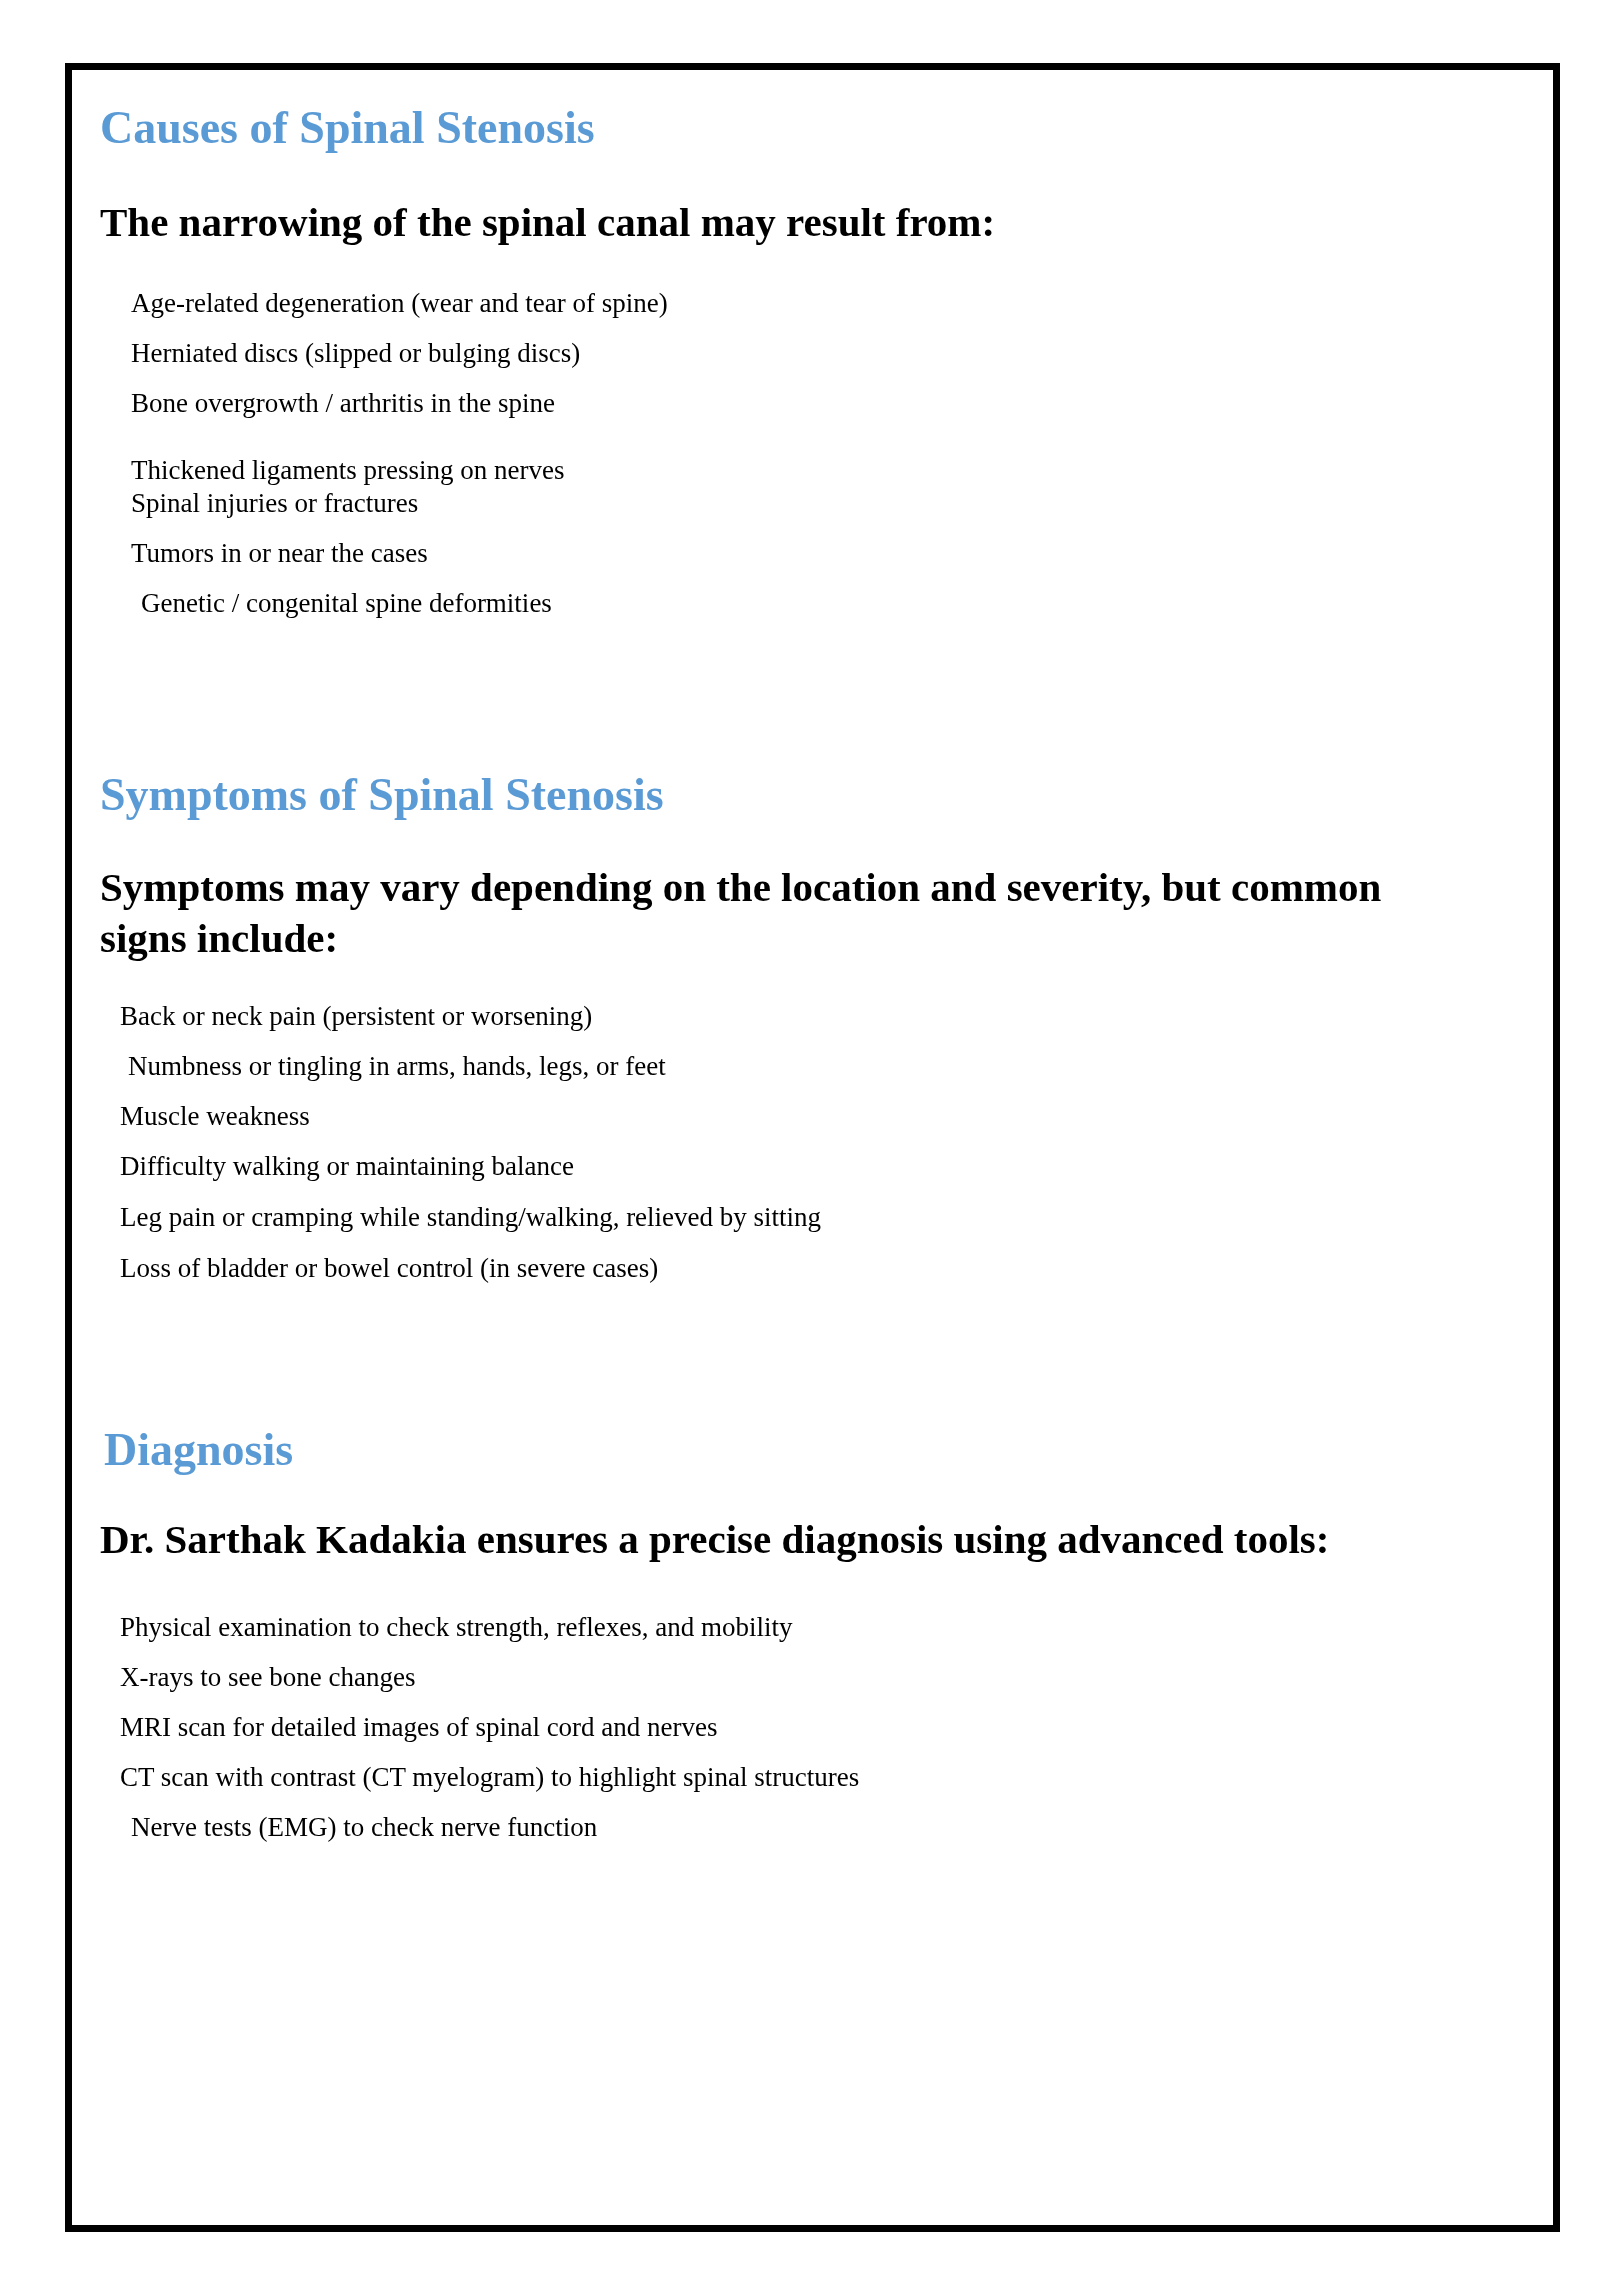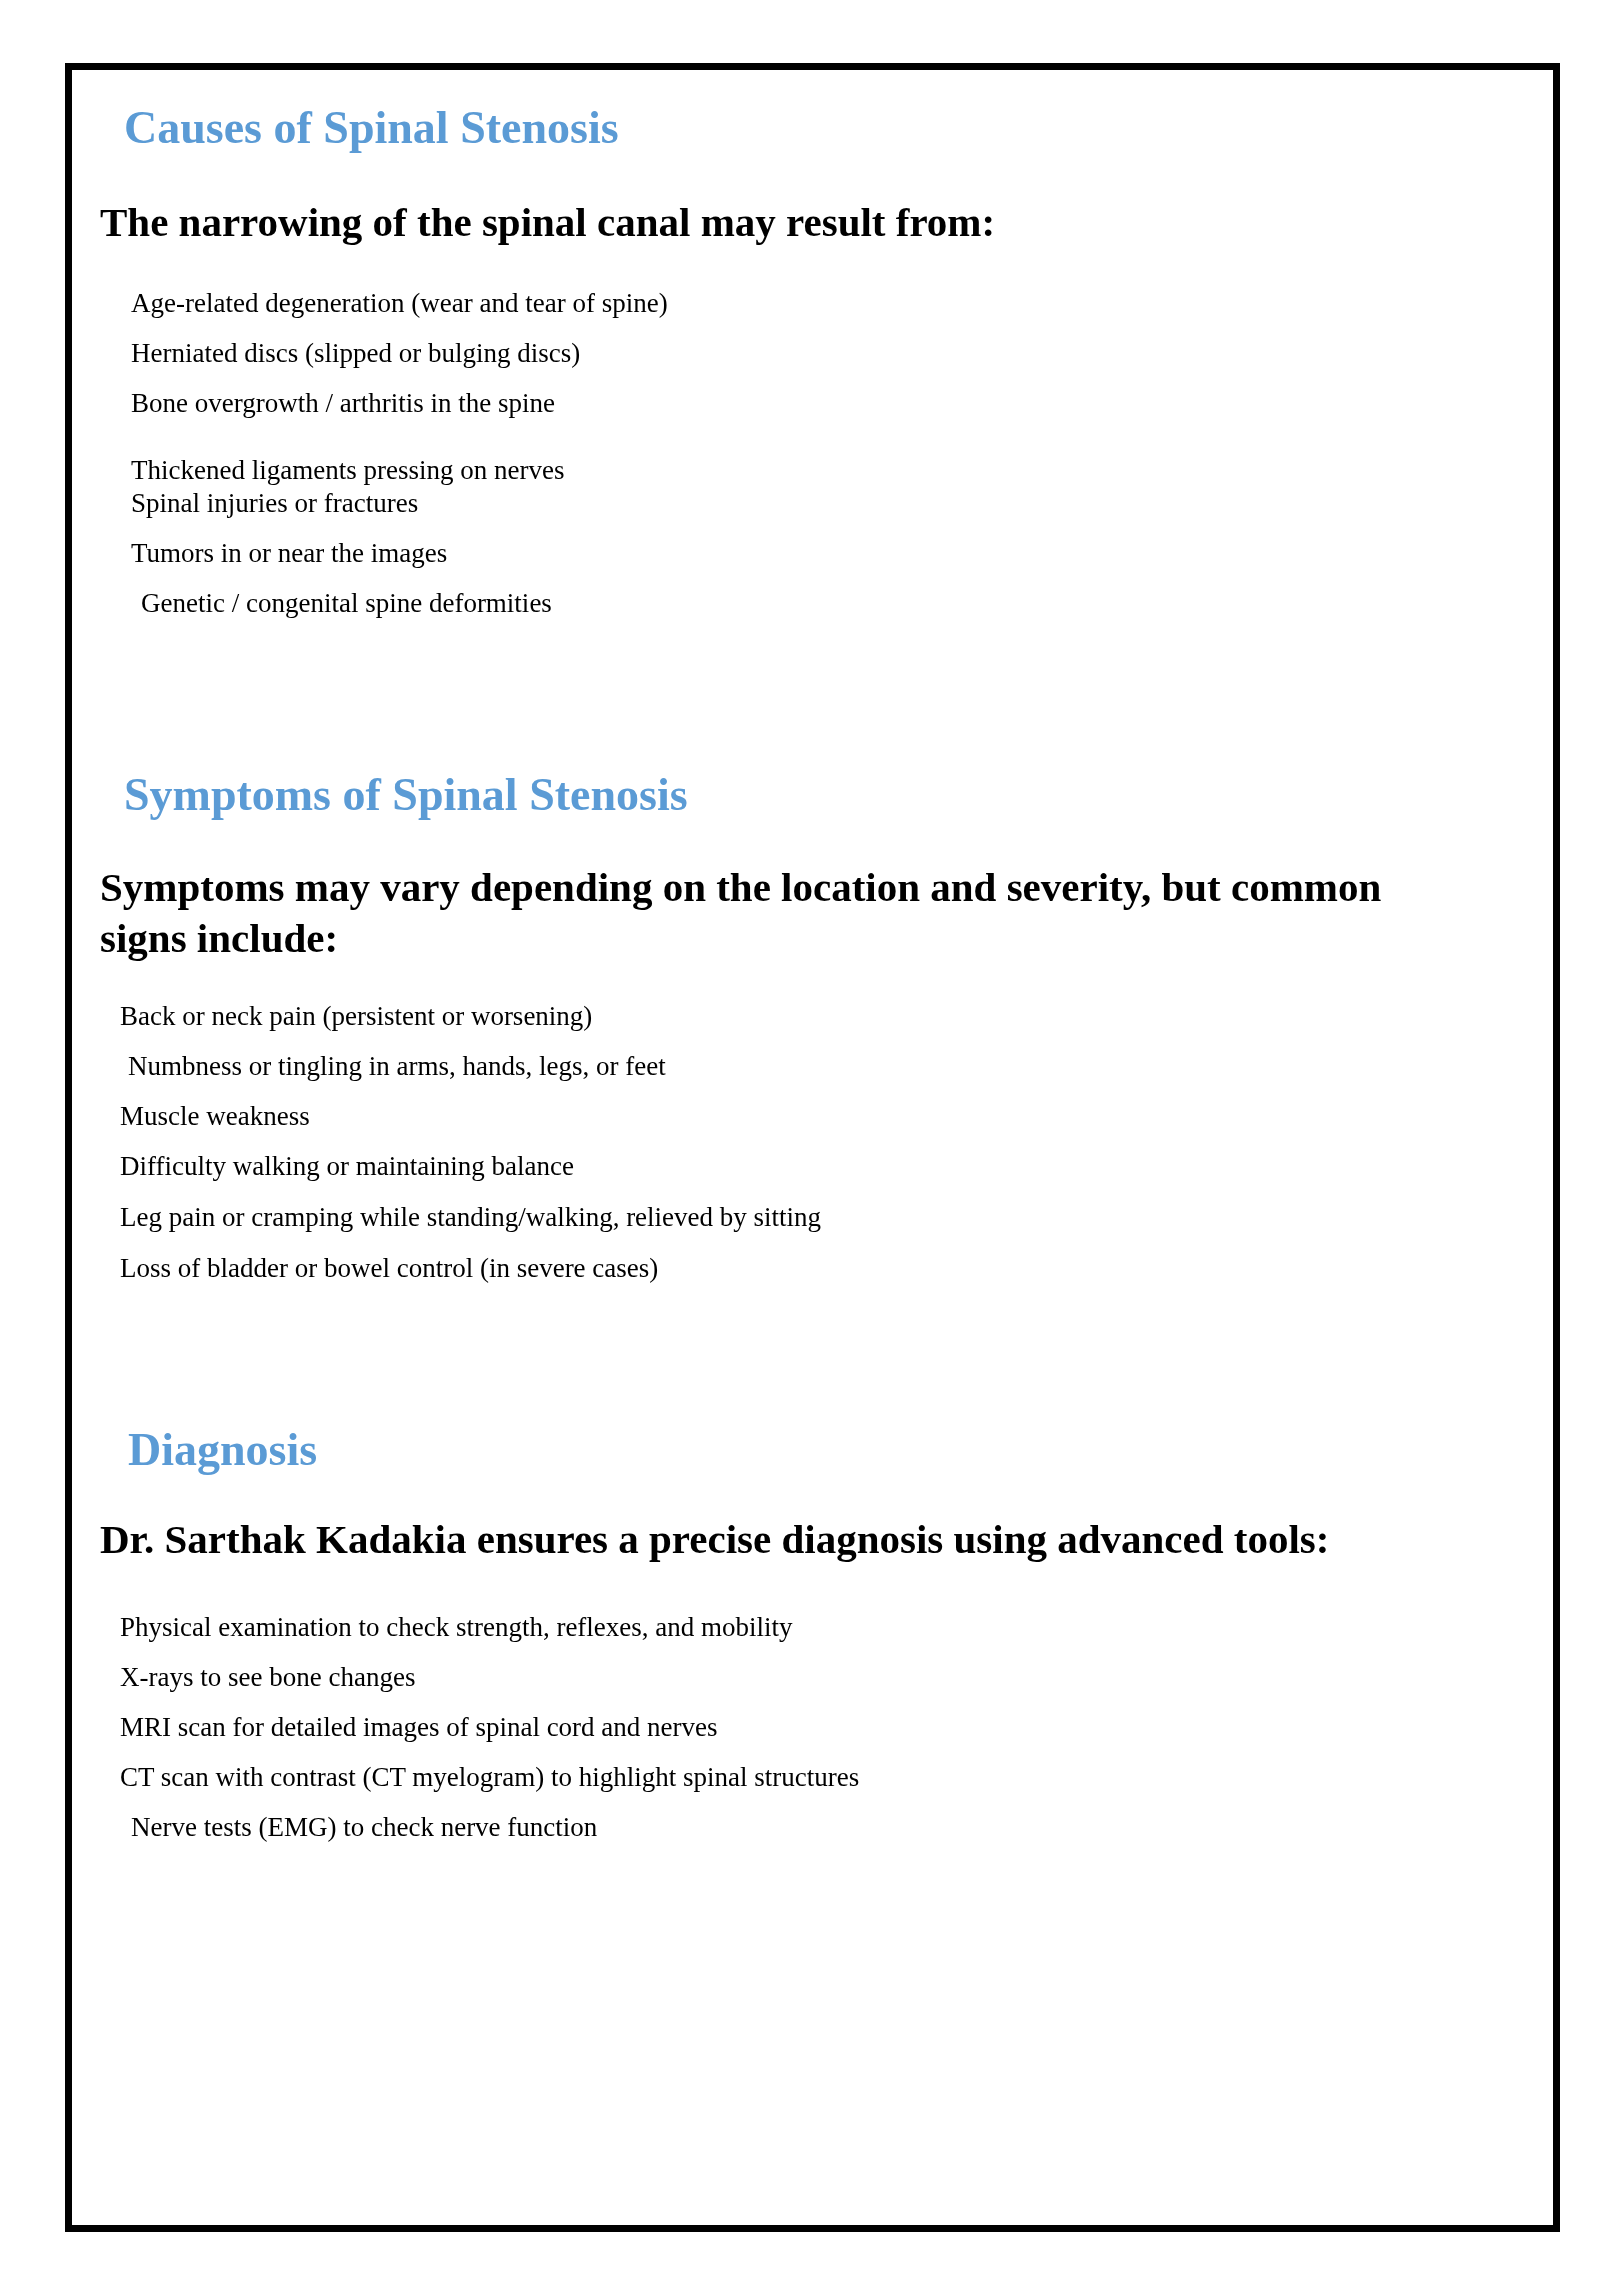--- a/index.html
+++ b/index.html
@@ -28,21 +28,20 @@
       position: absolute;
       white-space: pre;
       margin: 0;
       padding: 0;
     }
     .heading {
       font-size: 46px;
       line-height: 46px;
       font-weight: bold;
       color: #5B9BD5;
-      margin-left: 24px;
     }
     .intro {
       font-size: 41px;
       line-height: 41px;
       font-weight: bold;
       color: #000000;
     }
     .item {
       font-size: 27px;
       line-height: 41px;
@@ -57,21 +56,21 @@
 
 <section>
   <h2 class="line heading" style="left:100px; top:105px;">Causes of Spinal Stenosis</h2>
   <p class="line intro" style="left:100px; top:202px;">The narrowing of the spinal canal may result from:</p>
   <div>
     <p class="line item" style="left:131px; top:283px;">Age-related degeneration (wear and tear of spine)</p>
     <p class="line item" style="left:131px; top:333px;">Herniated discs (slipped or bulging discs)</p>
     <p class="line item" style="left:131px; top:383px;">Bone overgrowth / arthritis in the spine</p>
     <p class="line item" style="left:131px; top:450px;">Thickened ligaments pressing on nerves</p>
     <p class="line item" style="left:131px; top:483px;text-align:right;">Spinal injuries or fractures</p>
-    <p class="line item" style="left:131px; top:533px;">Tumors in or near the images</p>
+    <p class="line item" style="left:131px; top:533px;">Tumors in or near the cases</p>
     <p class="line item" style="left:141px; top:583px;">Genetic / congenital spine deformities</p>
   </div>
 </section>
 
 <section>
   <h2 class="line heading" style="left:100px; top:772px;">Symptoms of Spinal Stenosis</h2>
   <p class="line intro" style="left:100px; top:867px;">Symptoms may vary depending on the location and severity, but common</p>
   <p class="line intro" style="left:100px; top:918px;">signs include:</p>
   <div>
     <p class="line item" style="left:120px; top:996px;">Back or neck pain (persistent or worsening)</p>

